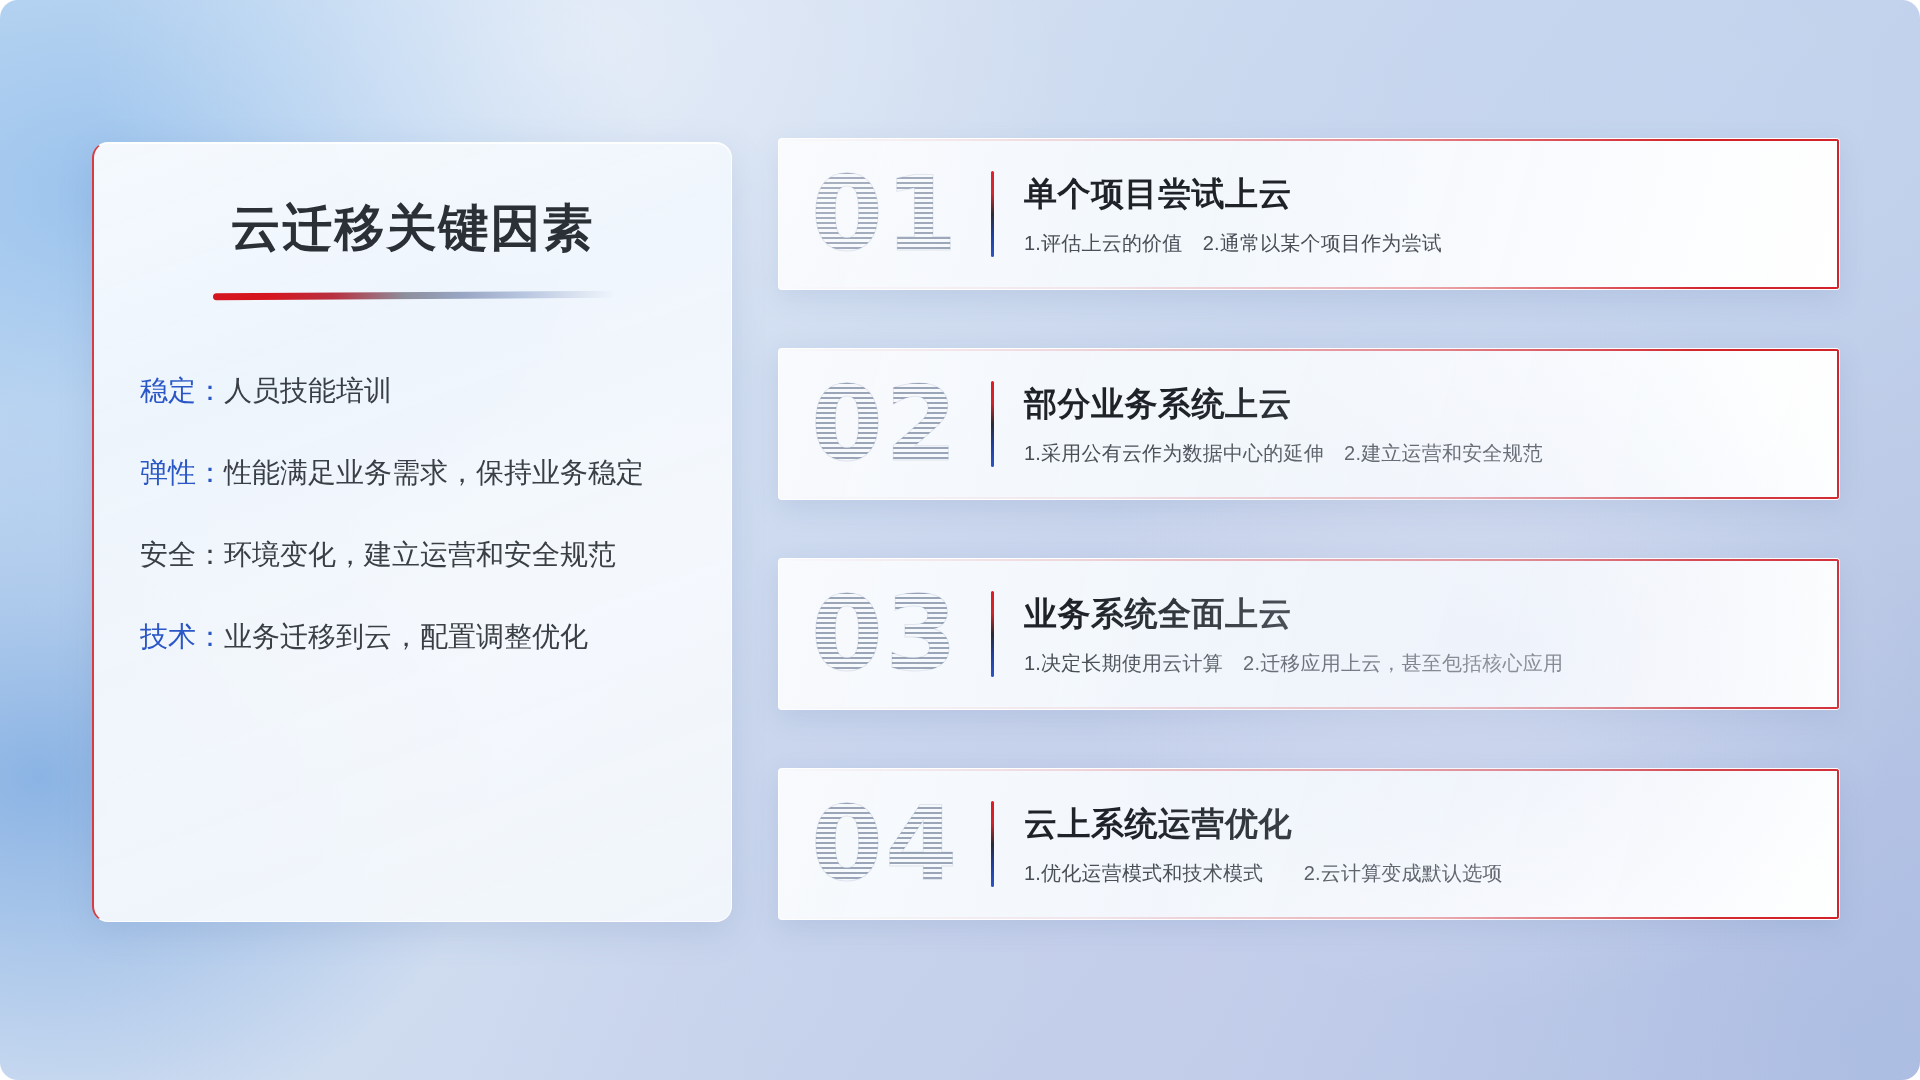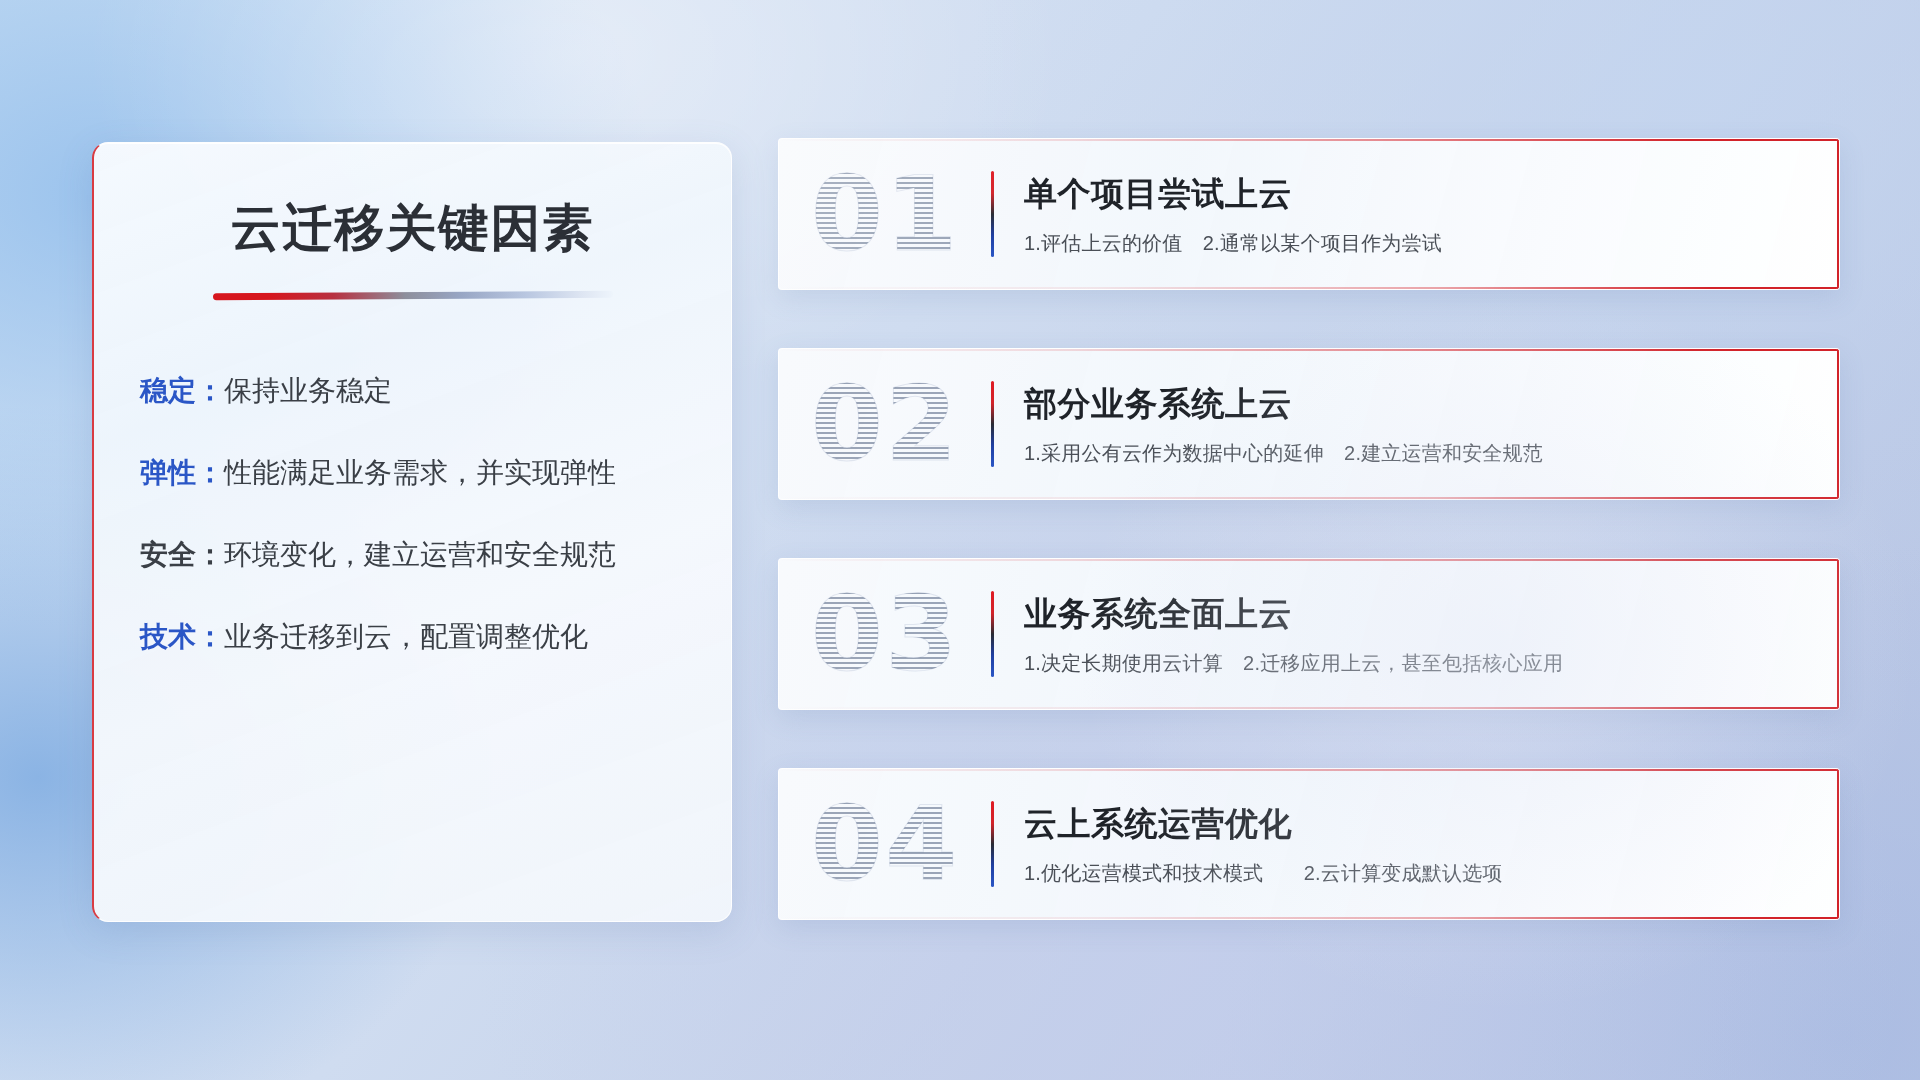--- a/index.html
+++ b/index.html
@@ -16,20 +16,21 @@
     position: relative;
     width: 1920px;
     height: 1080px;
     background:
       radial-gradient(900px 700px at 5% 18%, rgba(146,190,236,0.85) 0%, rgba(146,190,236,0) 62%),
       radial-gradient(760px 620px at 2% 72%, rgba(120,168,224,0.80) 0%, rgba(120,168,224,0) 60%),
       radial-gradient(1100px 900px at 62% 88%, rgba(196,206,236,0.70) 0%, rgba(196,206,236,0) 65%),
       radial-gradient(1000px 800px at 96% 96%, rgba(168,186,226,0.75) 0%, rgba(168,186,226,0) 62%),
       radial-gradient(1200px 900px at 88% 8%, rgba(196,214,240,0.75) 0%, rgba(196,214,240,0) 60%),
       linear-gradient(128deg, #cfe2f4 0%, #d7e3f4 20%, #cfdcf0 42%, #c6d2ea 62%, #bcc9e6 80%, #b7c5e4 100%);
+    border-radius: 18px;
   }
   #slide::after {
     content: "";
     position: absolute; inset: 0;
     background:
       radial-gradient(700px 500px at 30% 5%, rgba(255,255,255,0.35), rgba(255,255,255,0) 70%),
       radial-gradient(600px 520px at 78% 60%, rgba(226,232,246,0.45), rgba(226,232,246,0) 70%);
     pointer-events: none;
   }
 
@@ -79,21 +80,21 @@
     list-style: none;
   }
   .factor-row {
     font-size: 28px;
     line-height: 1.25;
     color: #3a3f46;
     margin-bottom: 47px;
     white-space: nowrap;
   }
   .factor-row.wrap { white-space: normal; line-height: 2.15; }
-  .factor-key { font-weight: 700; }
+  .factor-key { font-weight: 400; }
   .factor-key.accent { color: #2a56c6; }
   .factor-key.plain  { color: #3a3f46; }
   .factor-val { color: #3a3f46; }
 
   
   #step-list {
     position: absolute;
     left: 778px; top: 138px;
     width: 1062px;
     list-style: none;
@@ -213,25 +214,25 @@
 
   <section id="left-panel">
 
     <h1 id="panel-title">云迁移关键因素</h1>
 
     <div id="title-rule"></div>
 
     <ul id="factor-list">
 
       <li class="factor-row">
-        <span class="factor-key accent">稳定：</span><span class="factor-val">保持业务稳定</span>
+        <span class="factor-key accent">稳定：</span><span class="factor-val">人员技能培训</span>
       </li>
 
       <li class="factor-row">
-        <span class="factor-key accent">弹性：</span><span class="factor-val">性能满足业务需求，并实现弹性</span>
+        <span class="factor-key accent">弹性：</span><span class="factor-val">性能满足业务需求，保持业务稳定</span>
       </li>
 
       <li class="factor-row">
         <span class="factor-key plain">安全：</span><span class="factor-val">环境变化，建立运营和安全规范</span>
       </li>
 
       <li class="factor-row">
         <span class="factor-key accent">技术：</span><span class="factor-val">业务迁移到云，配置调整优化</span>
       </li>
 

